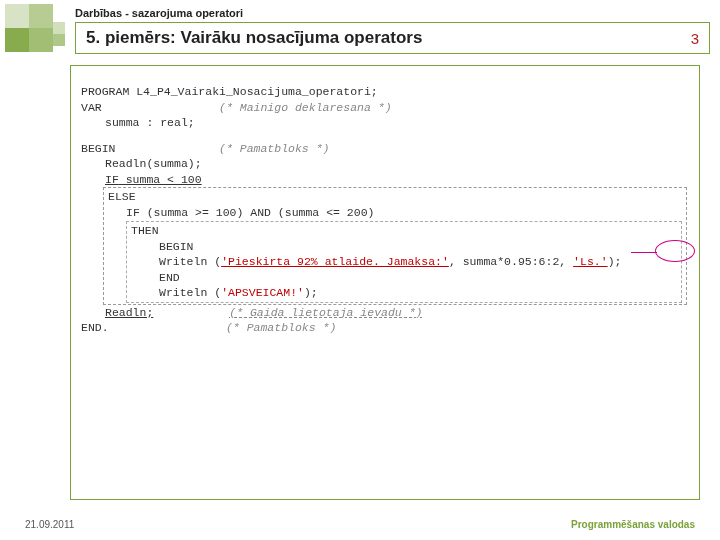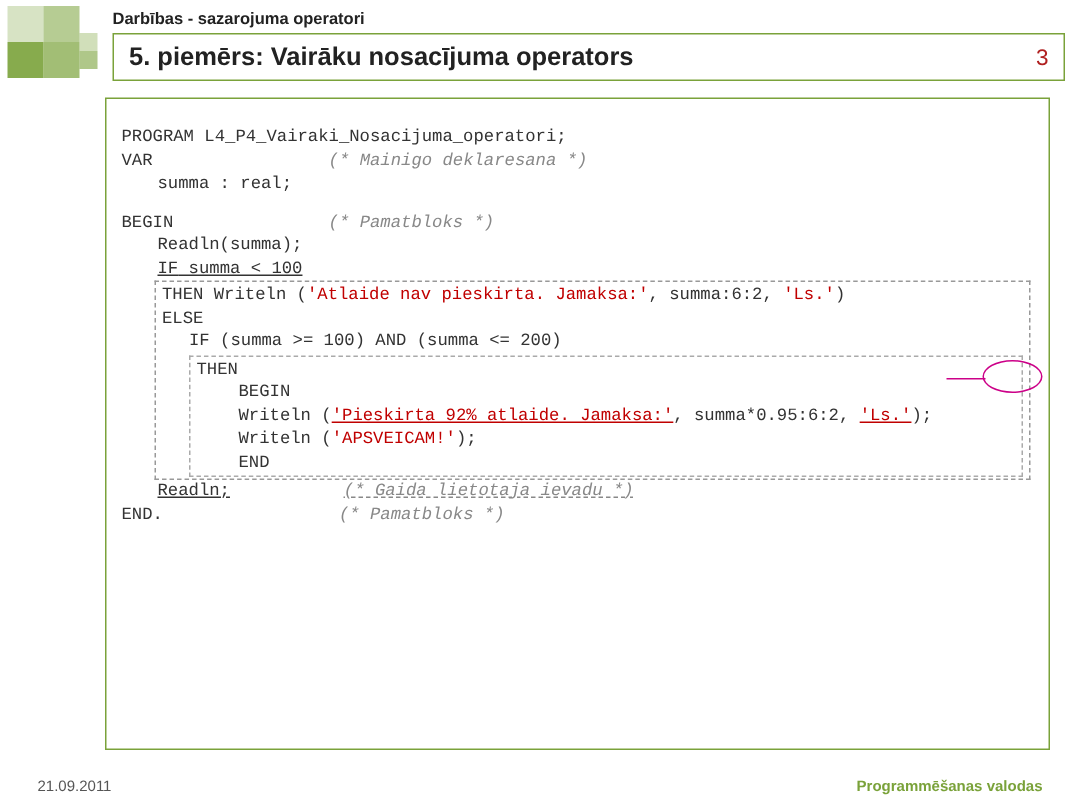--- a/index.html
+++ b/index.html
@@ -155,30 +155,29 @@
 
   <div class="code-sec">
     <span class="kw">BEGIN</span>
     &nbsp;&nbsp;&nbsp;&nbsp;&nbsp;&nbsp;&nbsp;&nbsp;&nbsp;&nbsp;&nbsp;&nbsp;&nbsp;
     <span class="comment">(* Pamatbloks *)</span><br>
 
     <div class="indent1">Readln(summa);</div>
     <div class="indent1"><span class="kw underline">IF</span><span class="underline"> summa &lt; 100</span></div>
 
     <div class="outer-nested">
-      <div><span class="kw">THEN</span><span> Writeln (</span><span class="str">'Atlaide nav pieskirta. Jamaksa:'</span><span>, summa:6:2, </span><span class="str">'Ls.'</span><span>)</span></div>
       <div><span class="kw">ELSE</span></div>
       <div style="padding-left:18px"><span class="kw">IF</span><span> (summa &gt;= 100) AND (summa &lt;= 200)</span></div>
 
       <div class="inner-nested">
         <div><span class="kw">THEN</span></div>
         <div style="padding-left:28px"><span class="kw">BEGIN</span></div>
         <div style="padding-left:28px"><span>Writeln (</span><span class="str underline">'Pieskirta 92% atlaide. Jamaksa:'</span><span>, summa*0.95:6:2, </span><span class="str underline">'Ls.'</span><span>);</span></div>
+        <div style="padding-left:28px"><span class="kw">END</span></div>
         <div style="padding-left:28px"><span>Writeln (</span><span class="str">'APSVEICAM!'</span><span>);</span></div>
-        <div style="padding-left:28px"><span class="kw">END</span></div>
       </div>
     </div>
 
     <div class="indent1"><span class="underline">Readln;</span>&nbsp;&nbsp;&nbsp;&nbsp;&nbsp;&nbsp;&nbsp;&nbsp;&nbsp;&nbsp;&nbsp;<span class="comment underline" style="text-decoration-style:dashed">(* Gaida lietotaja ievadu *)</span></div>
     <span class="kw">END.</span>
     &nbsp;&nbsp;&nbsp;&nbsp;&nbsp;&nbsp;&nbsp;&nbsp;&nbsp;&nbsp;&nbsp;&nbsp;&nbsp;&nbsp;&nbsp;
     <span class="comment">(* Pamatbloks *)</span>
   </div>
 
   <div class="annot"></div>

